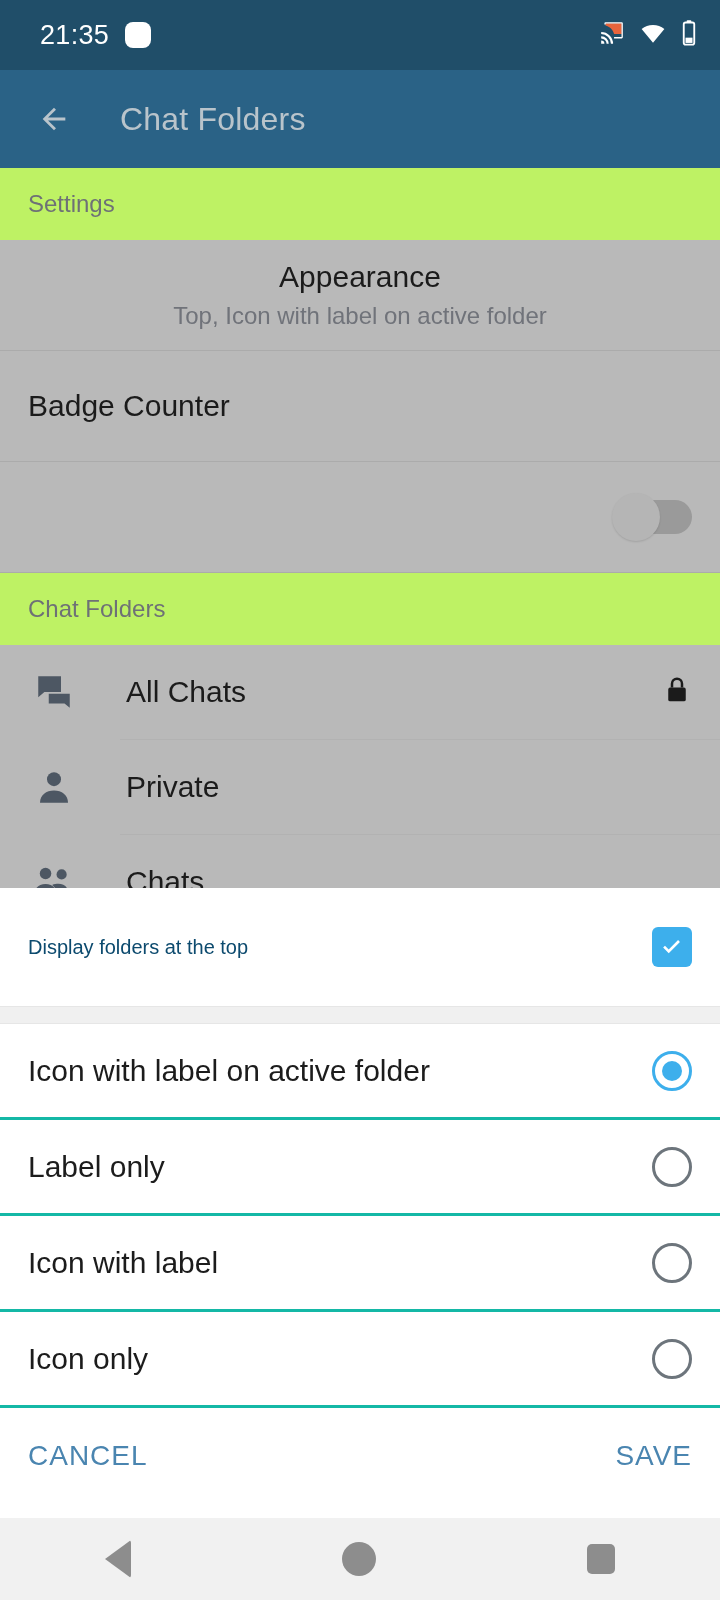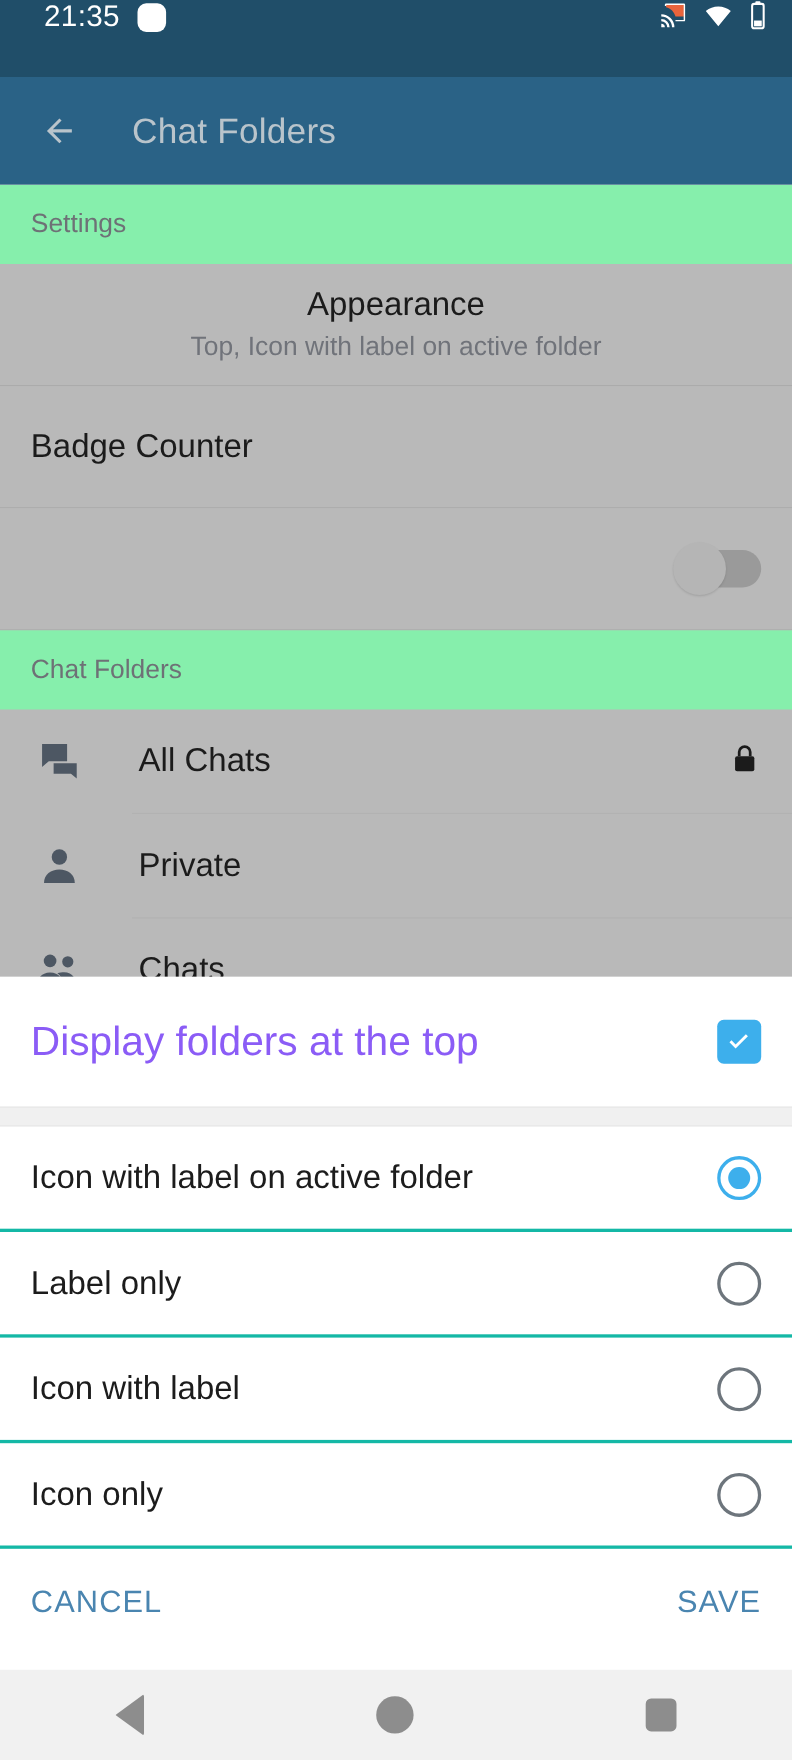--- a/index.html
+++ b/index.html
@@ -8,21 +8,21 @@
     font-family: "Liberation Sans", sans-serif;
     background: #ffffff;
     overflow: hidden;
   }
   #screen { position: relative; width: 720px; height: 1600px; overflow: hidden; background:#fff; }
 
   
   .statusbar {
     position: absolute; top: 0; left: 0; width: 720px; height: 70px;
     background: #204e69;
-    display: flex; align-items: flex-start; justify-content: space-between;
+    display: flex; align-items: center; justify-content: space-between;
     padding: 0 22px 0 40px;
   }
   .sb-left { display: flex; align-items: center; gap: 16px; }
   .sb-time { color: #ffffff; font-size: 27px; letter-spacing: .3px; }
   .sb-dot { width: 26px; height: 26px; background: #ffffff; border-radius: 8px; }
   .sb-right { display: flex; align-items: center; gap: 13px; }
 
   
   .appbar {
     position: absolute; top: 70px; left: 0; width: 720px; height: 98px;
@@ -33,21 +33,21 @@
   .appbar-title {
     margin-left: 40px; color: #b9c4cb; font-size: 32px; letter-spacing: .2px;
   }
 
   
   .bg-content {
     position: absolute; top: 168px; left: 0; width: 720px; height: 720px;
     background: #b9b9b9; overflow: hidden;
   }
   .sec-header {
-    height: 72px; background: #86efac; display: flex; align-items: center;
+    height: 72px; background: #bef264; display: flex; align-items: center;
     padding-left: 28px; color: #6e7176; font-size: 24px;
   }
   .row {
     background: #b9b9b9; display: flex; align-items: center;
     padding: 0 28px; position: relative;
   }
   .row-title { color: #1b1b1b; font-size: 30px; }
   .row-sub { color: #70737a; font-size: 24px; margin-top: 8px; }
   .row-sep { height: 1px; background: #ababab; width: 100%; }
   .row-sep-inset { height: 1px; background: #b2b2b2; margin-left: 120px; }
@@ -70,21 +70,21 @@
   .lock-icon { margin-left: auto; }
 
   
   .dialog {
     position: absolute; left: 0; top: 888px; width: 720px; height: 630px;
     background: #ffffff;
   }
   .dlg-check-row {
     height: 118px; display: flex; align-items: center; padding: 0 28px;
   }
-  .dlg-check-label { color: #8b5cf6; font-size: 37px; }
+  .dlg-check-label { color: #0c4a6e; font-size: 20px; }
   .checkbox {
     margin-left: auto; width: 40px; height: 40px; border-radius: 6px;
     background: #3dafec; display: flex; align-items: center; justify-content: center;
   }
   .dlg-gap { height: 18px; background: #f0f0f0; border-top: 1px solid #e6e6e6; border-bottom: 1px solid #e6e6e6; }
   .radio-row {
     height: 96px; display: flex; align-items: center; padding: 0 28px;
     border-bottom: 3px solid #14b8a6;
   }
   .radio-label { color: #1c1c1c; font-size: 30px; }

